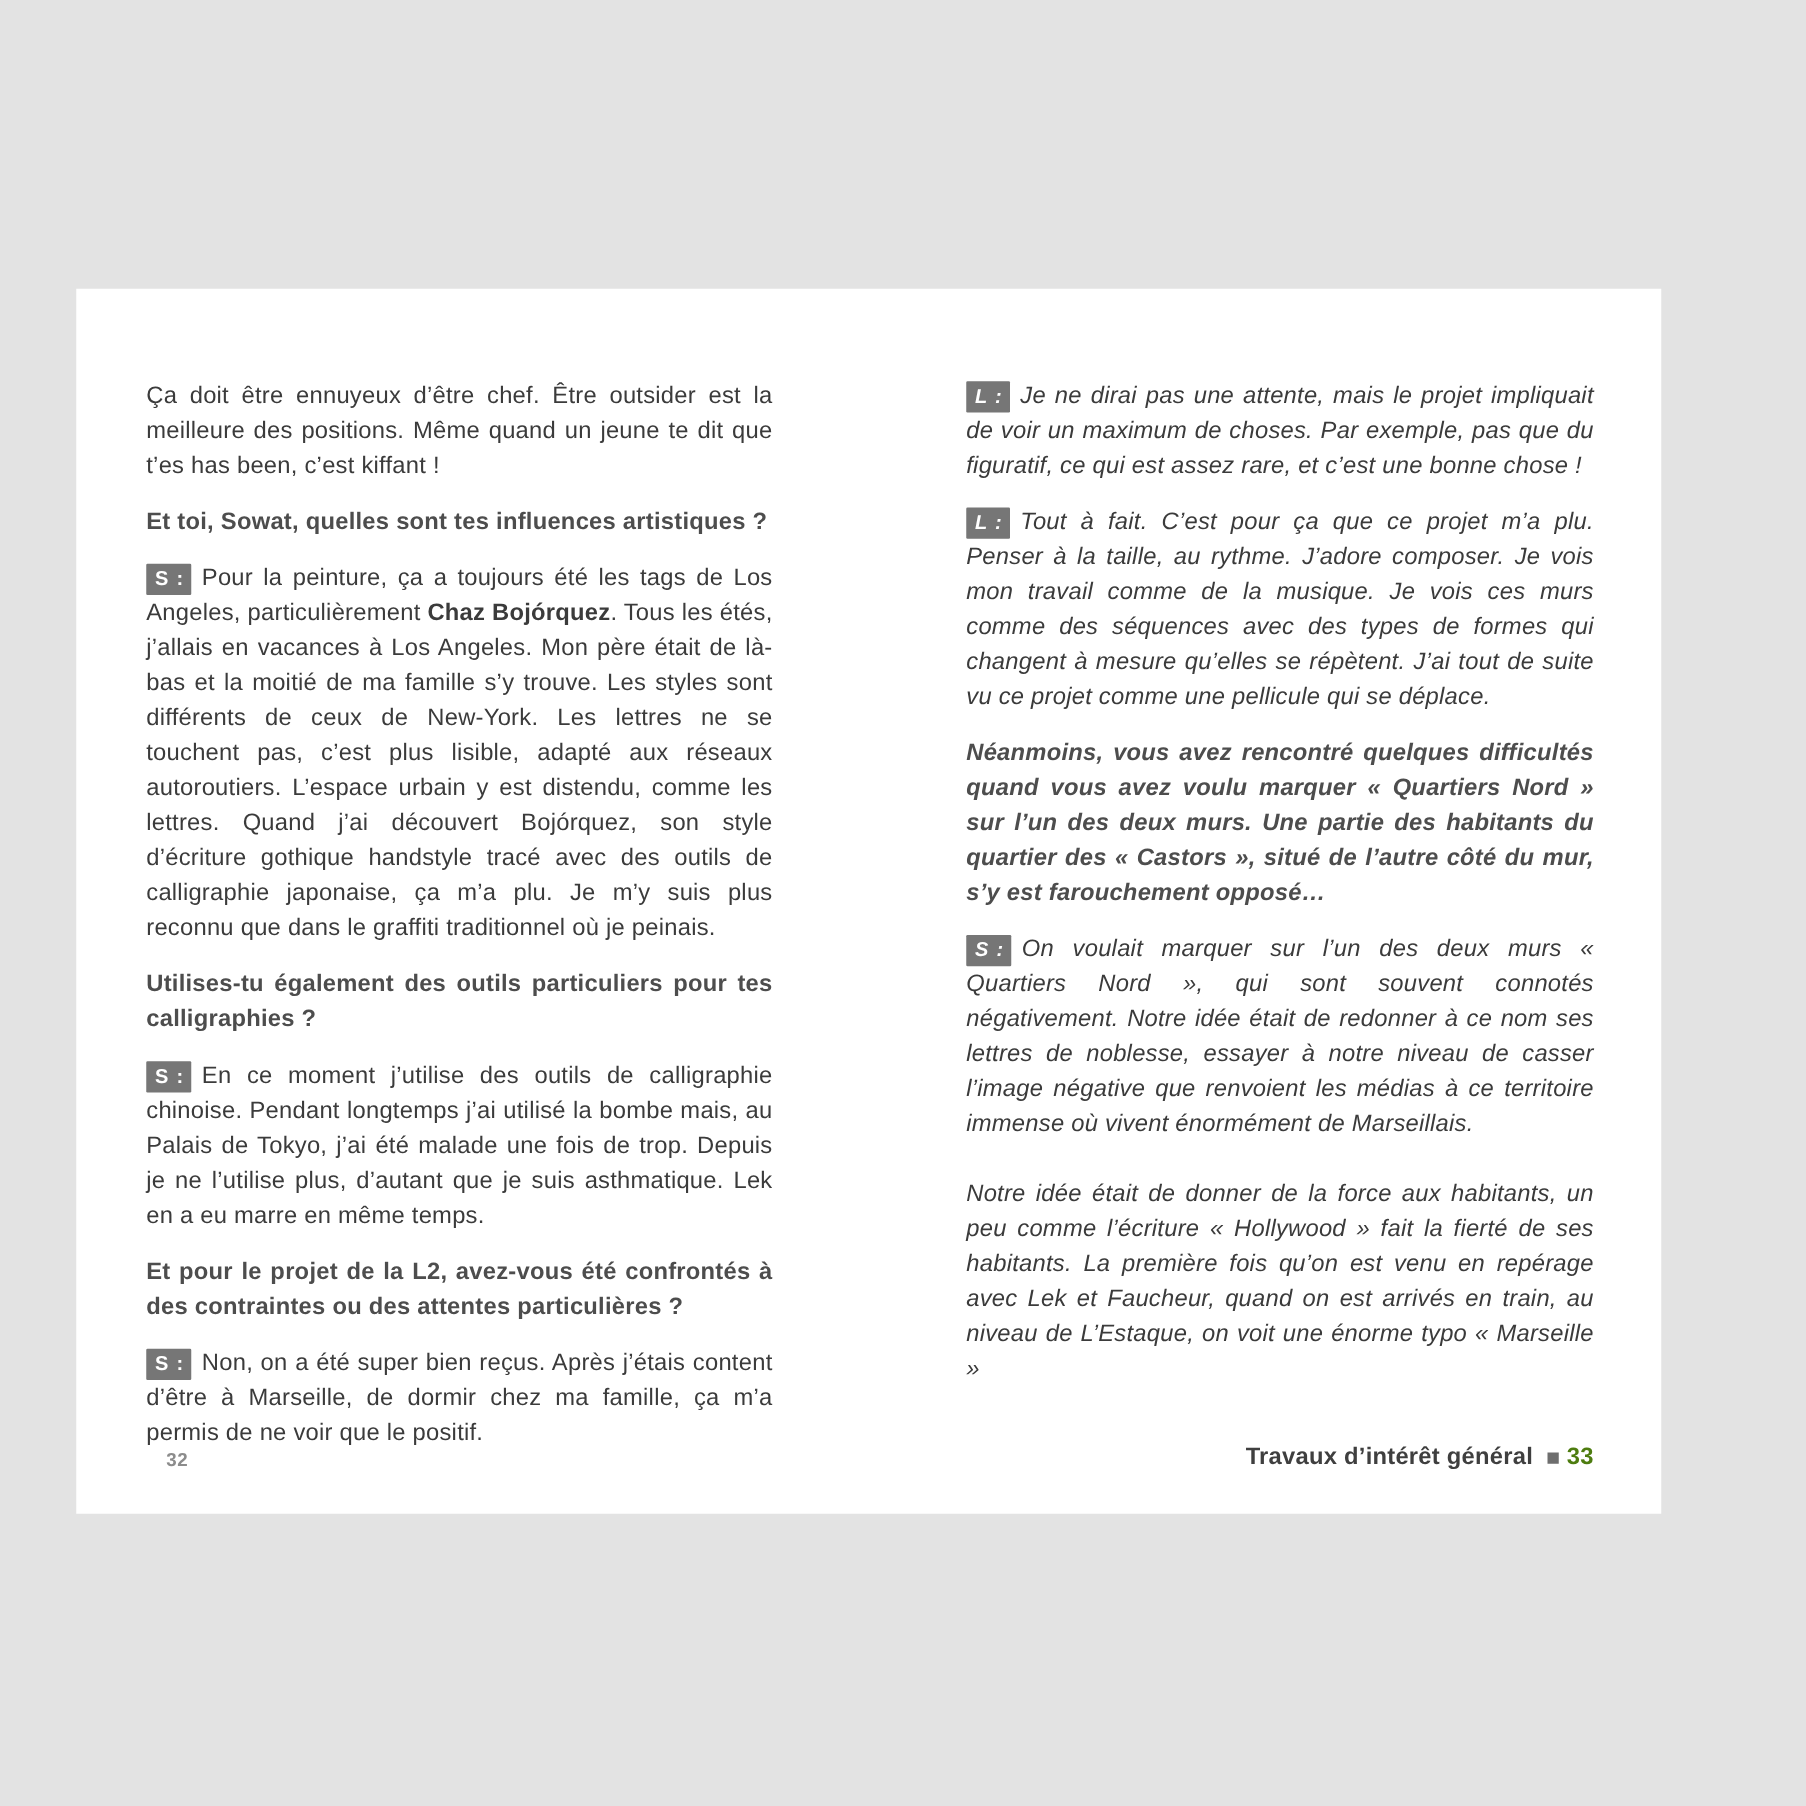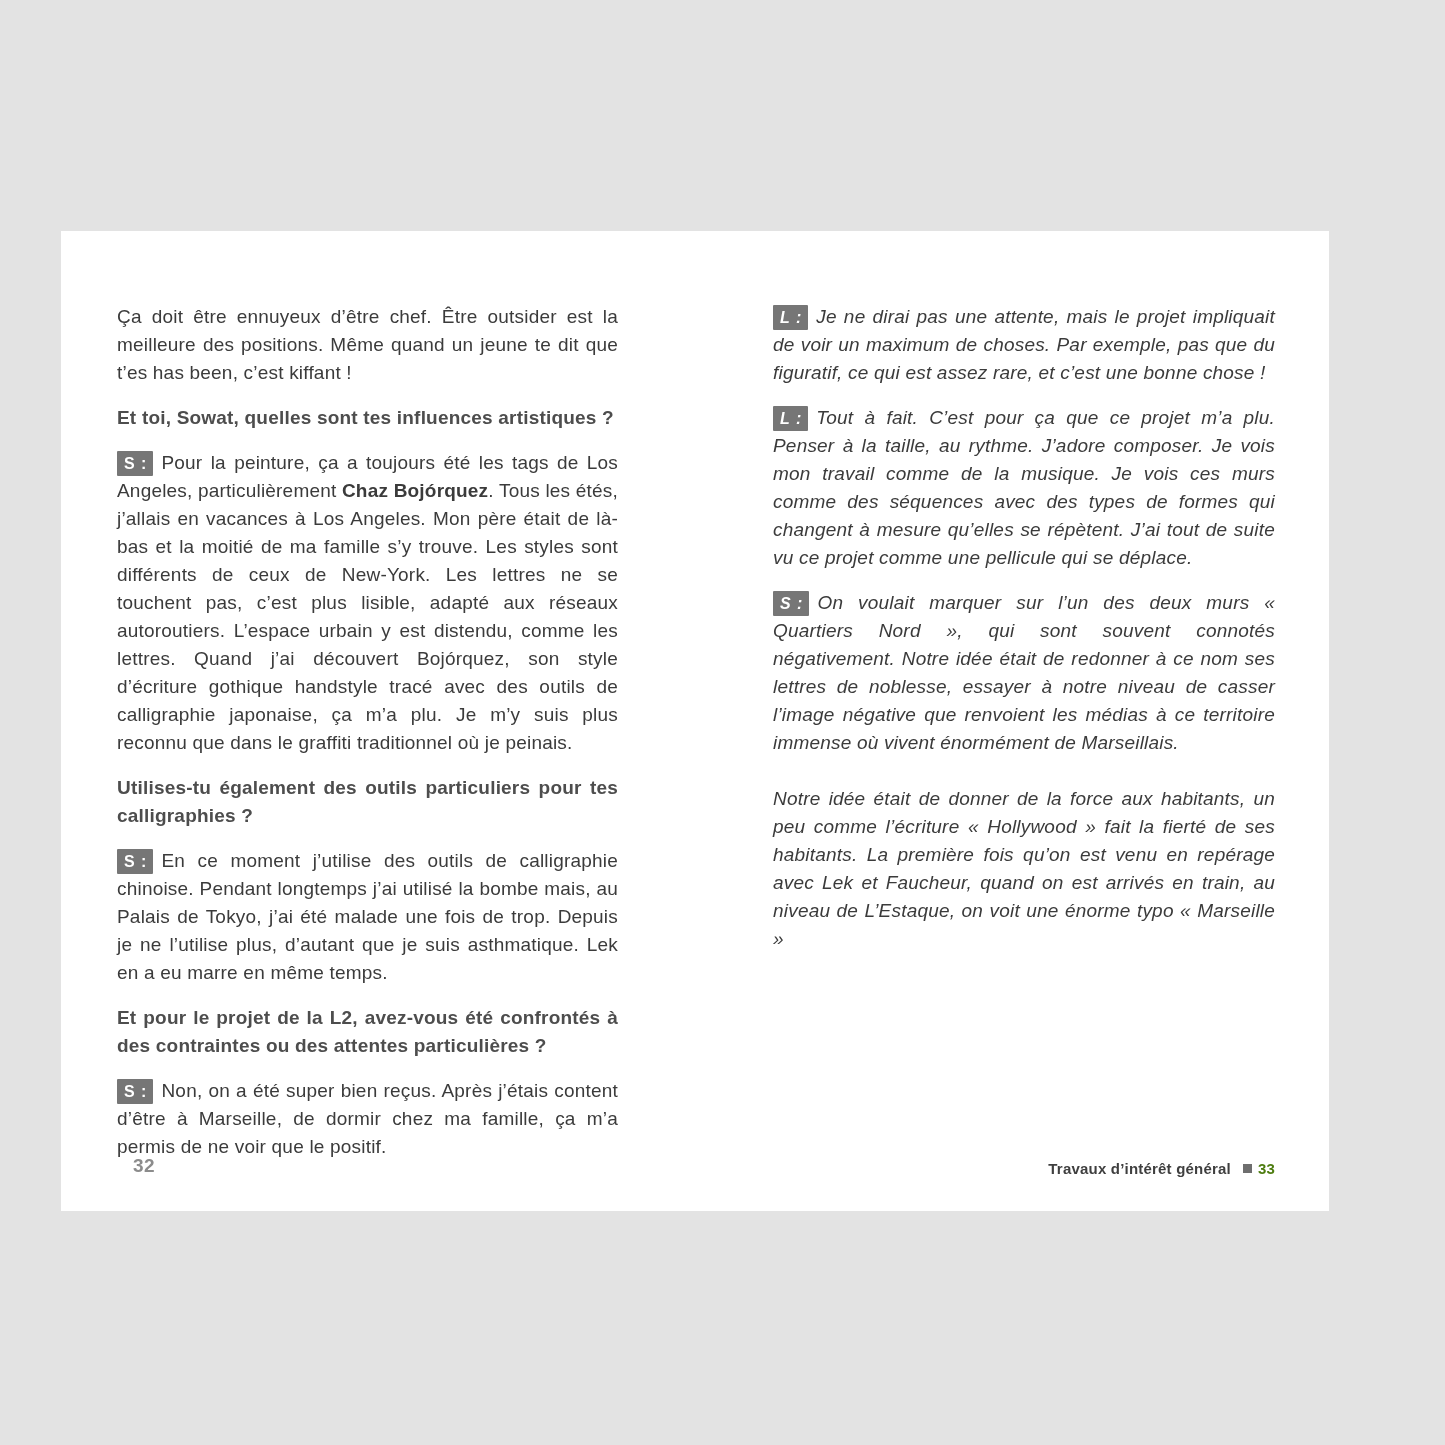--- a/index.html
+++ b/index.html
@@ -71,30 +71,30 @@
     padding: 4px 6px 4px 7px;
     border-radius: 1px;
     margin-right: 8px;
     letter-spacing: 1px;
     white-space: nowrap;
   }
   .footer-left {
     position: absolute;
     left: 72px;
     bottom: 34px;
-    font-size: 19px;
+    font-size: 15px;
     font-weight: 700;
     color: #8c8c8c;
     letter-spacing: 0.5px;
   }
   .footer-right {
     position: absolute;
     right: 54px;
     bottom: 34px;
-    font-size: 15px;
+    font-size: 19px;
     color: #3f3f3f;
     font-weight: 700;
     letter-spacing: 0.2px;
     display: flex;
     align-items: center;
     gap: 6px;
   }
   .footer-square {
     display: inline-block;
     width: 9px;
@@ -134,20 +134,21 @@
   </div>
 
   <div class="page page-right">
     <div class="content">
 
       <p class="body"><span class="badge">L :</span><span>Je ne dirai pas une attente, mais le projet impliquait de voir un maximum de choses. Par exemple, pas que du figuratif, ce qui est assez rare, et c’est une bonne chose !</span></p>
 
 
       <p class="body"><span class="badge">L :</span><span>Tout à fait. C’est pour ça que ce projet m’a plu. Penser à la taille, au rythme. J’adore composer. Je vois mon travail comme de la musique. Je vois ces murs comme des séquences avec des types de formes qui changent à mesure qu’elles se répètent. J’ai tout de suite vu ce projet comme une pellicule qui se déplace.</span></p>
 
+      <h3 class="question">Néanmoins, vous avez rencontré quelques difficultés quand vous avez voulu marquer « Quartiers Nord » sur l’un des deux murs. Une partie des habitants du quartier des « Castors », situé de l’autre côté du mur, s’y est farouchement opposé…</h3>
 
       <p class="body"><span class="badge">S :</span><span>On voulait marquer sur l’un des deux murs « Quartiers Nord », qui sont souvent connotés négativement. Notre idée était de redonner à ce nom ses lettres de noblesse, essayer à notre niveau de casser l’image négative  que renvoient les médias à ce territoire immense où vivent énormément de Marseillais.</span></p>
 
       <p class="body spaced">Notre idée était de donner de la force aux habitants, un peu comme l’écriture « Hollywood » fait la fierté de ses habitants. La première fois qu’on est venu en repérage avec Lek et Faucheur, quand on est arrivés en train, au niveau de L’Estaque, on voit une énorme typo « Marseille »</p>
 
     </div>
     <div class="footer-right">
       <span>Travaux d’intérêt général</span>
         <span class="footer-square"></span>
         <span class="footer-page-num">33</span>

